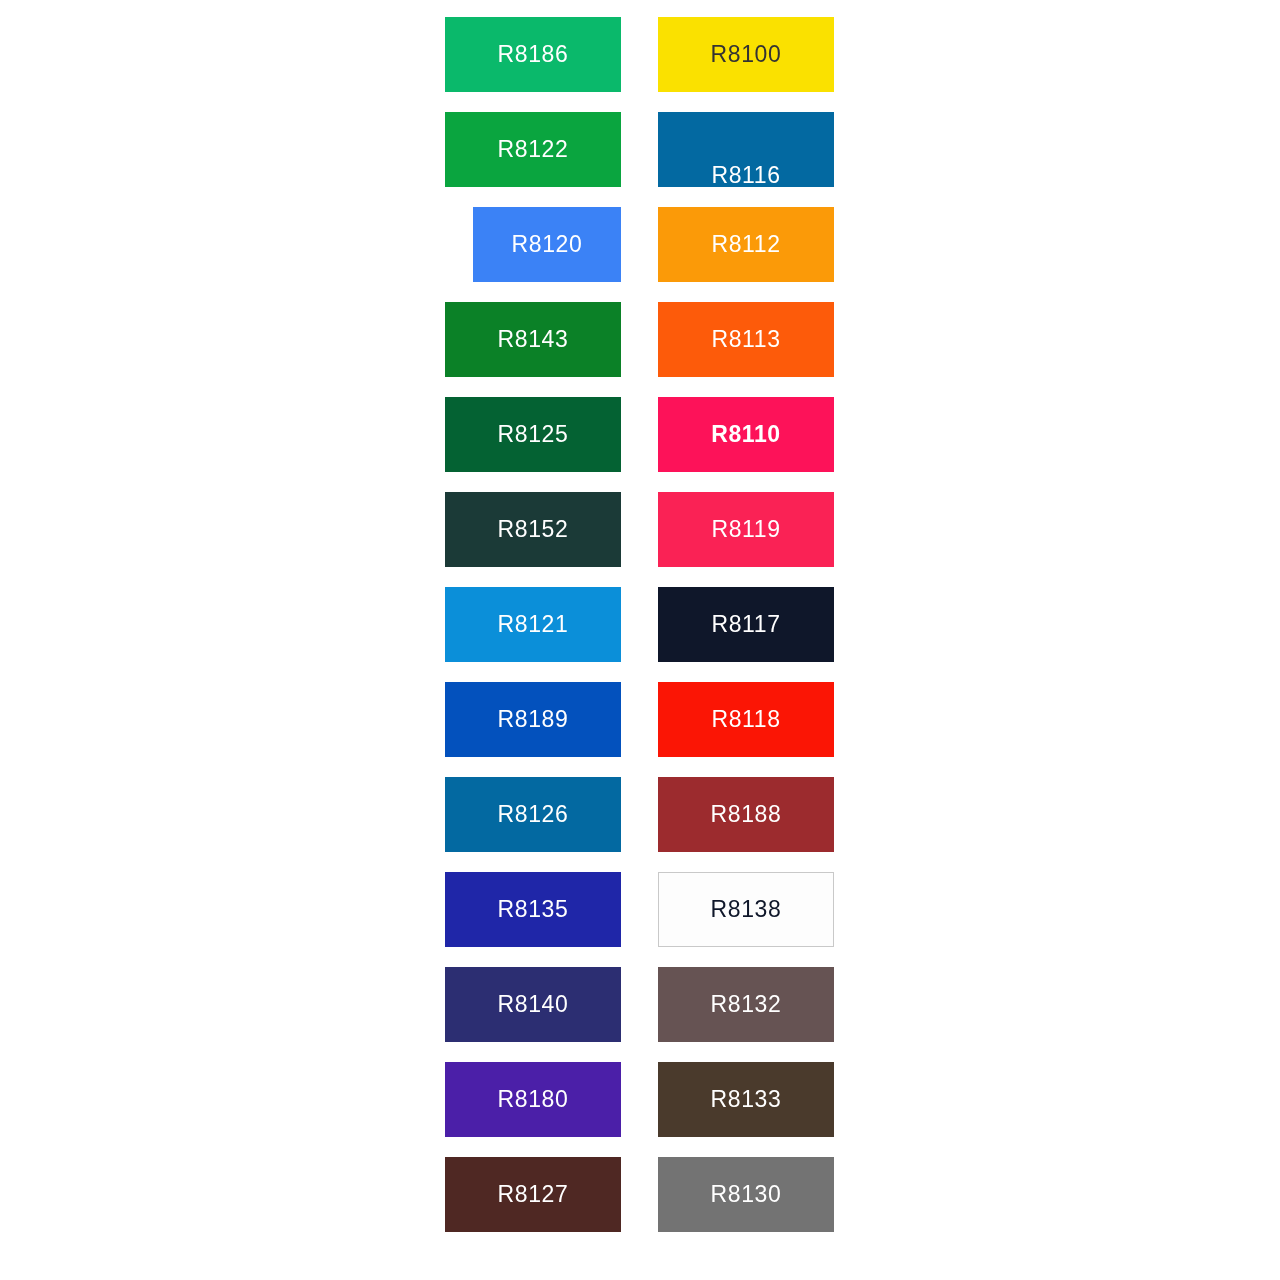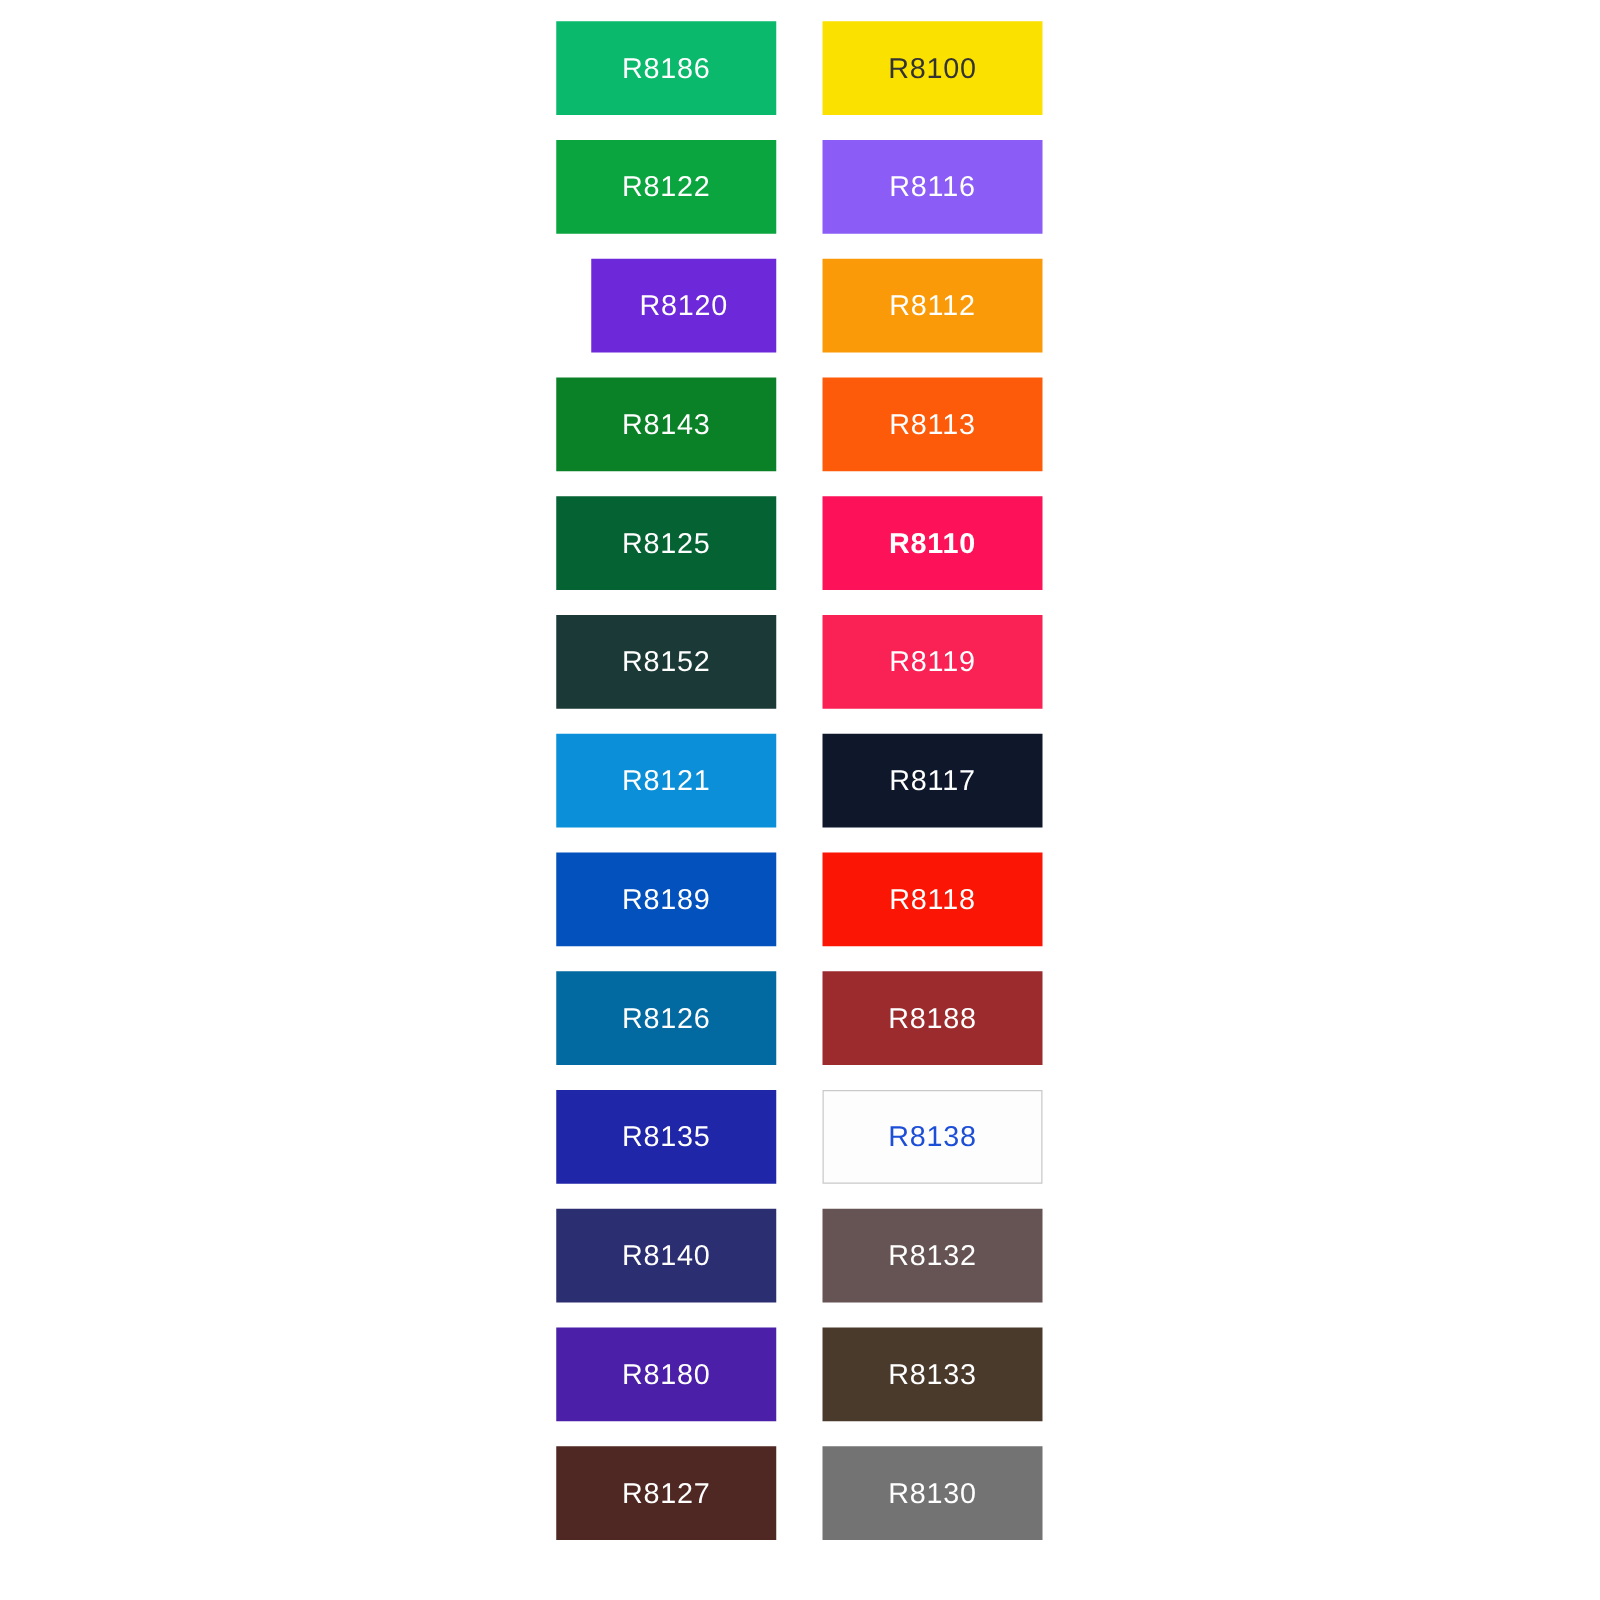--- a/index.html
+++ b/index.html
@@ -58,24 +58,24 @@
   <div class="swatch-grid">
       <div class="swatch" style="background: rgb(10, 185, 107);">
         <span class="swatch-label" style="color: rgb(255, 255, 255);">R8186</span>
       </div>
       <div class="swatch" style="background: rgb(250, 225, 0);">
         <span class="swatch-label" style="color: rgb(51, 51, 51);">R8100</span>
       </div>
       <div class="swatch" style="background: rgb(10, 165, 63);">
         <span class="swatch-label" style="color: rgb(255, 255, 255);">R8122</span>
       </div>
-      <div class="swatch" style="background: #8b5cf6;">
+      <div class="swatch" style="background: #0369a1; align-items: flex-end;">
         <span class="swatch-label" style="color: rgb(255, 255, 255);">R8116</span>
       </div>
-      <div class="swatch" style="background: #6d28d9; margin-left: 28px;">
+      <div class="swatch" style="background: #3b82f6; margin-left: 28px;">
         <span class="swatch-label" style="color: rgb(255, 255, 255);">R8120</span>
       </div>
       <div class="swatch" style="background: rgb(251, 154, 8);">
         <span class="swatch-label" style="color: rgb(255, 255, 255);">R8112</span>
       </div>
       <div class="swatch" style="background: rgb(11, 129, 39);">
         <span class="swatch-label" style="color: rgb(255, 255, 255);">R8143</span>
       </div>
       <div class="swatch" style="background: rgb(253, 91, 10);">
         <span class="swatch-label" style="color: rgb(255, 255, 255);">R8113</span>
@@ -107,21 +107,21 @@
       <div class="swatch" style="background: #0369a1;">
         <span class="swatch-label" style="color: rgb(255, 255, 255);">R8126</span>
       </div>
       <div class="swatch" style="background: rgb(156, 43, 46);">
         <span class="swatch-label" style="color: rgb(255, 255, 255);">R8188</span>
       </div>
       <div class="swatch" style="background: rgb(31, 38, 168);">
         <span class="swatch-label" style="color: rgb(255, 255, 255);">R8135</span>
       </div>
       <div class="swatch" style="background: rgb(253, 253, 253); border: 1px solid rgb(201, 201, 201);">
-        <span class="swatch-label" style="color: #1d4ed8;">R8138</span>
+        <span class="swatch-label" style="color: #0f172a;">R8138</span>
       </div>
       <div class="swatch" style="background: rgb(44, 46, 114);">
         <span class="swatch-label" style="color: rgb(255, 255, 255);">R8140</span>
       </div>
       <div class="swatch" style="background: rgb(102, 83, 83);">
         <span class="swatch-label" style="color: rgb(255, 255, 255);">R8132</span>
       </div>
       <div class="swatch" style="background: rgb(75, 31, 168);">
         <span class="swatch-label" style="color: rgb(255, 255, 255);">R8180</span>
       </div>

